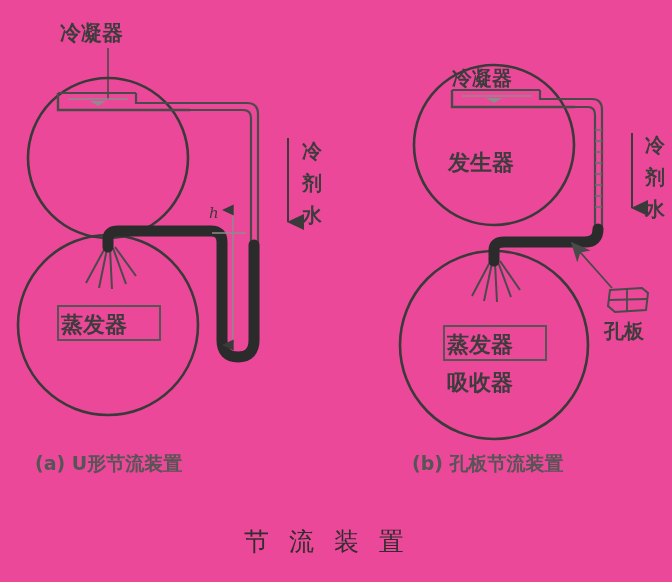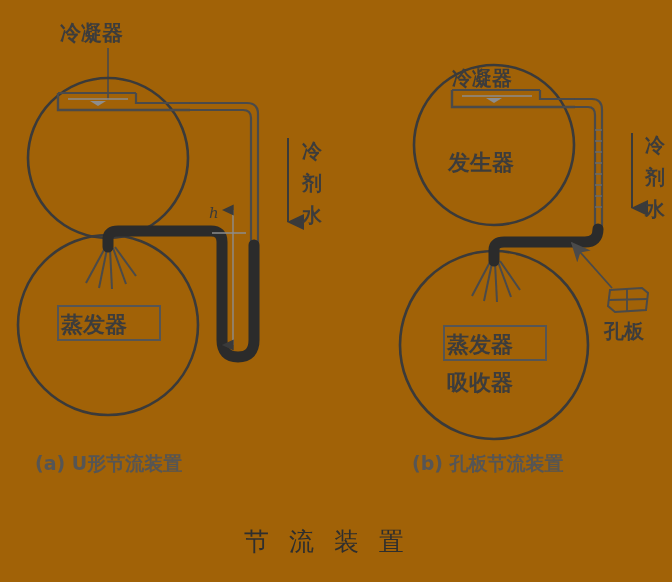--- a/index.html
+++ b/index.html
@@ -11,21 +11,21 @@
     width: 672px;
     height: 582px;
     font-family: "Liberation Sans", "DejaVu Sans", sans-serif;
     overflow: hidden;
     position: relative;
   }
   #figure-root {
     position: relative;
     width: 672px;
     height: 582px;
-    background: #a16207;
+    background: #ec4899;
   }
   svg#diagram {
     position: absolute;
     left: 0;
     top: 0;
     width: 672px;
     height: 582px;
     display: block;
   }
   .cn-label {

